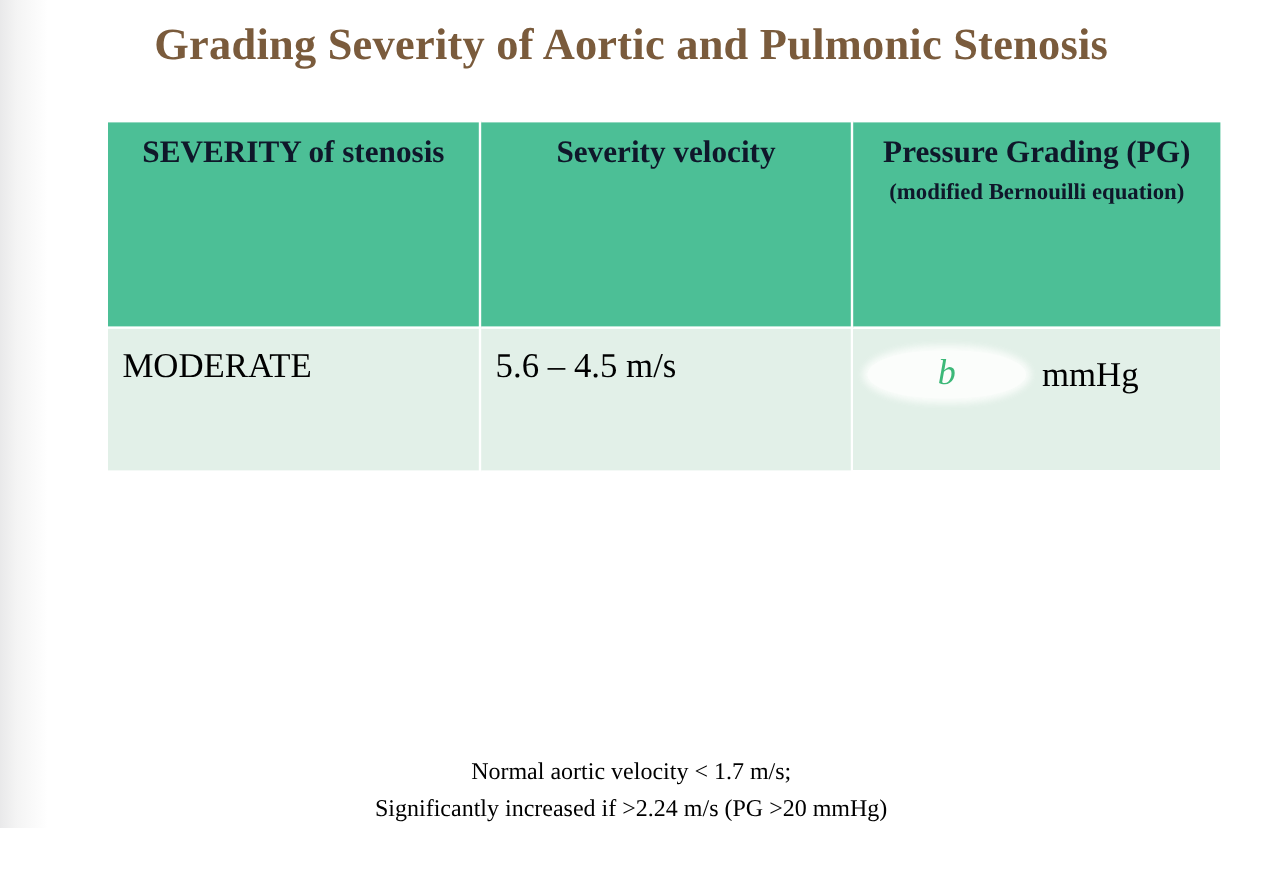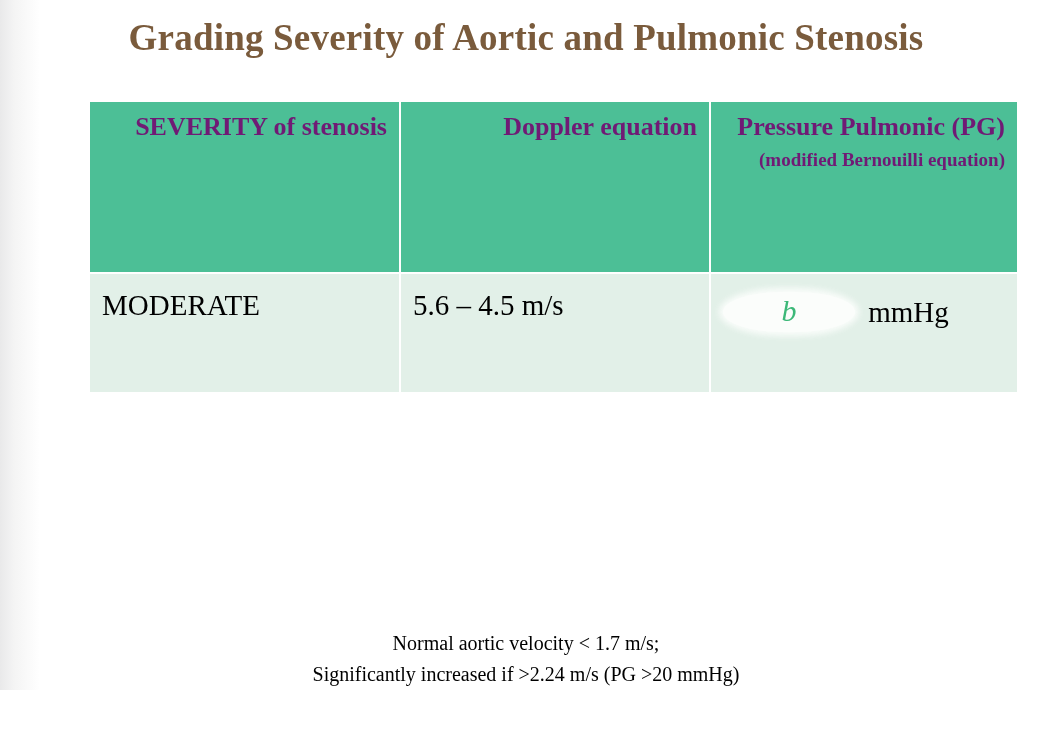--- a/index.html
+++ b/index.html
@@ -42,24 +42,24 @@
     table-layout: fixed;
   }
   table.grading th,
   table.grading td {
     border: 2px solid #ffffff;
     vertical-align: top;
     padding: 10px 12px 10px 12px;
   }
   table.grading thead th {
     background: #4cbf96;
-    color: #701a75;
+    color: #0f172a;
     font-weight: bold;
     font-size: 26px;
-    text-align: right;
+    text-align: center;
     height: 150px;
     vertical-align: top;
     line-height: 1.18;
   }
   table.grading thead th .sub {
     font-size: 19px;
     font-weight: bold;
   }
   col.c1 { width: 311px; }
   col.c2 { width: 310px; }
@@ -140,23 +140,23 @@
 
   <table class="grading">
     <colgroup>
       <col class="c1">
         <col class="c2">
         <col class="c3">
     </colgroup>
     <thead>
       <tr>
         <th>SEVERITY of stenosis</th>
-        <th>Doppler equation</th>
+        <th>Severity velocity</th>
         <th>
-          <span>Pressure Pulmonic (PG)</span>
+          <span>Pressure Grading (PG)</span>
           <span class="sub">(modified Bernouilli equation)</span>
         </th>
       </tr>
     </thead>
     <tbody>
       <tr class="row-moderate">
         <td>MODERATE</td>
         <td>5.6 – 4.5 m/s</td>
         <td class="pg-cell">
           <span class="scribble wide">

